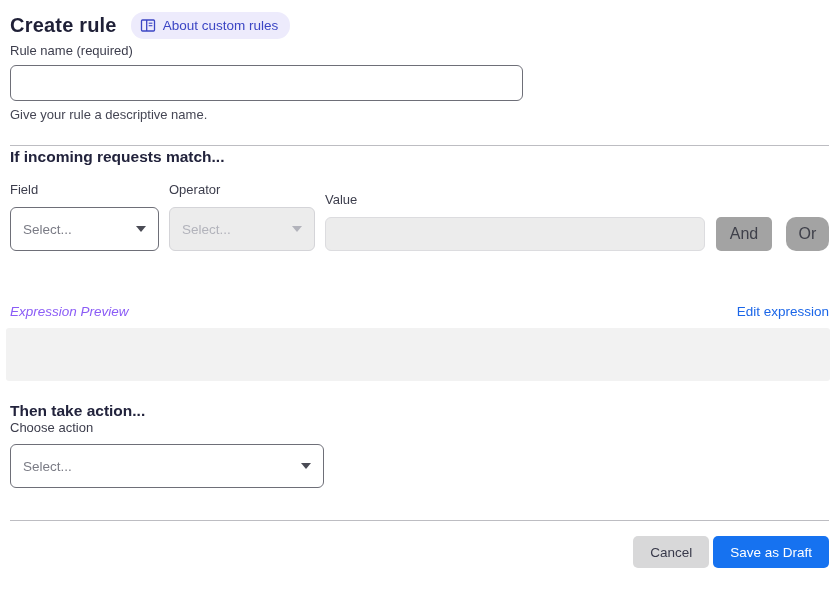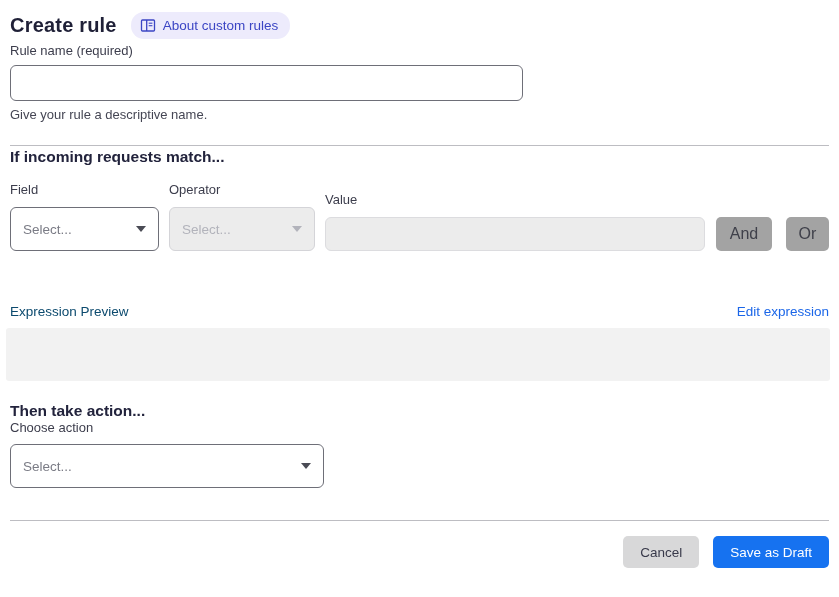--- a/index.html
+++ b/index.html
@@ -68,41 +68,41 @@
     width: 380px; height: 34px;
     background: #ececec; border: 1px solid #dcdcdf; border-radius: 6px;
     padding: 0 10px; font-size: 13.5px; font-family: inherit; color: #6a6b74;
   }
   .conj-btn {
     height: 34px; border: none; border-radius: 5px;
     background: #a3a3a3; color: #3f404a;
     font-size: 16px; font-family: inherit; cursor: pointer;
   }
   .and-btn { width: 57px; margin-left: 1px; }
-  .or-btn { width: 44px; margin-left: 4px; }
+  .or-btn { width: 44px; margin-left: 4px; border-radius: 10px; }
 
   
   .expr-row { display: flex; justify-content: space-between; align-items: center; margin-top: 53px; }
-  .expr-label { font-size: 13.5px; color: #0c4a6e; }
+  .expr-label { font-size: 13.5px; color: #8b5cf6; font-style: italic; }
   .edit-link { font-size: 13.5px; color: #1b66e8; text-decoration: none; cursor: pointer; }
   .expr-box {
     margin-left: -4px; margin-right: -1px;
     height: 53px; margin-top: 9px;
     background: #f2f2f2; border-radius: 3px;
   }
 
   
   .action-heading { margin-top: 21px; }
   .choose-label { margin-top: 0; }
   .select-action { width: 314px; margin-top: 9px; }
 
   hr.footer-divider { margin-top: 32px; }
 
   
-  .footer-row { display: flex; justify-content: flex-end; gap: 14px; margin-top: 15px; }
+  .footer-row { display: flex; justify-content: flex-end; gap: 4px; margin-top: 15px; }
   .btn {
     height: 32px; border: none; border-radius: 5px;
     font-size: 13.5px; font-family: inherit; cursor: pointer;
     padding: 0 17px;
   }
   .btn-cancel { background: #d8d8d9; color: #38394a; }
   .btn-primary { background: #1672f0; color: #ffffff; }
 </style>
 </head>
 <body>

